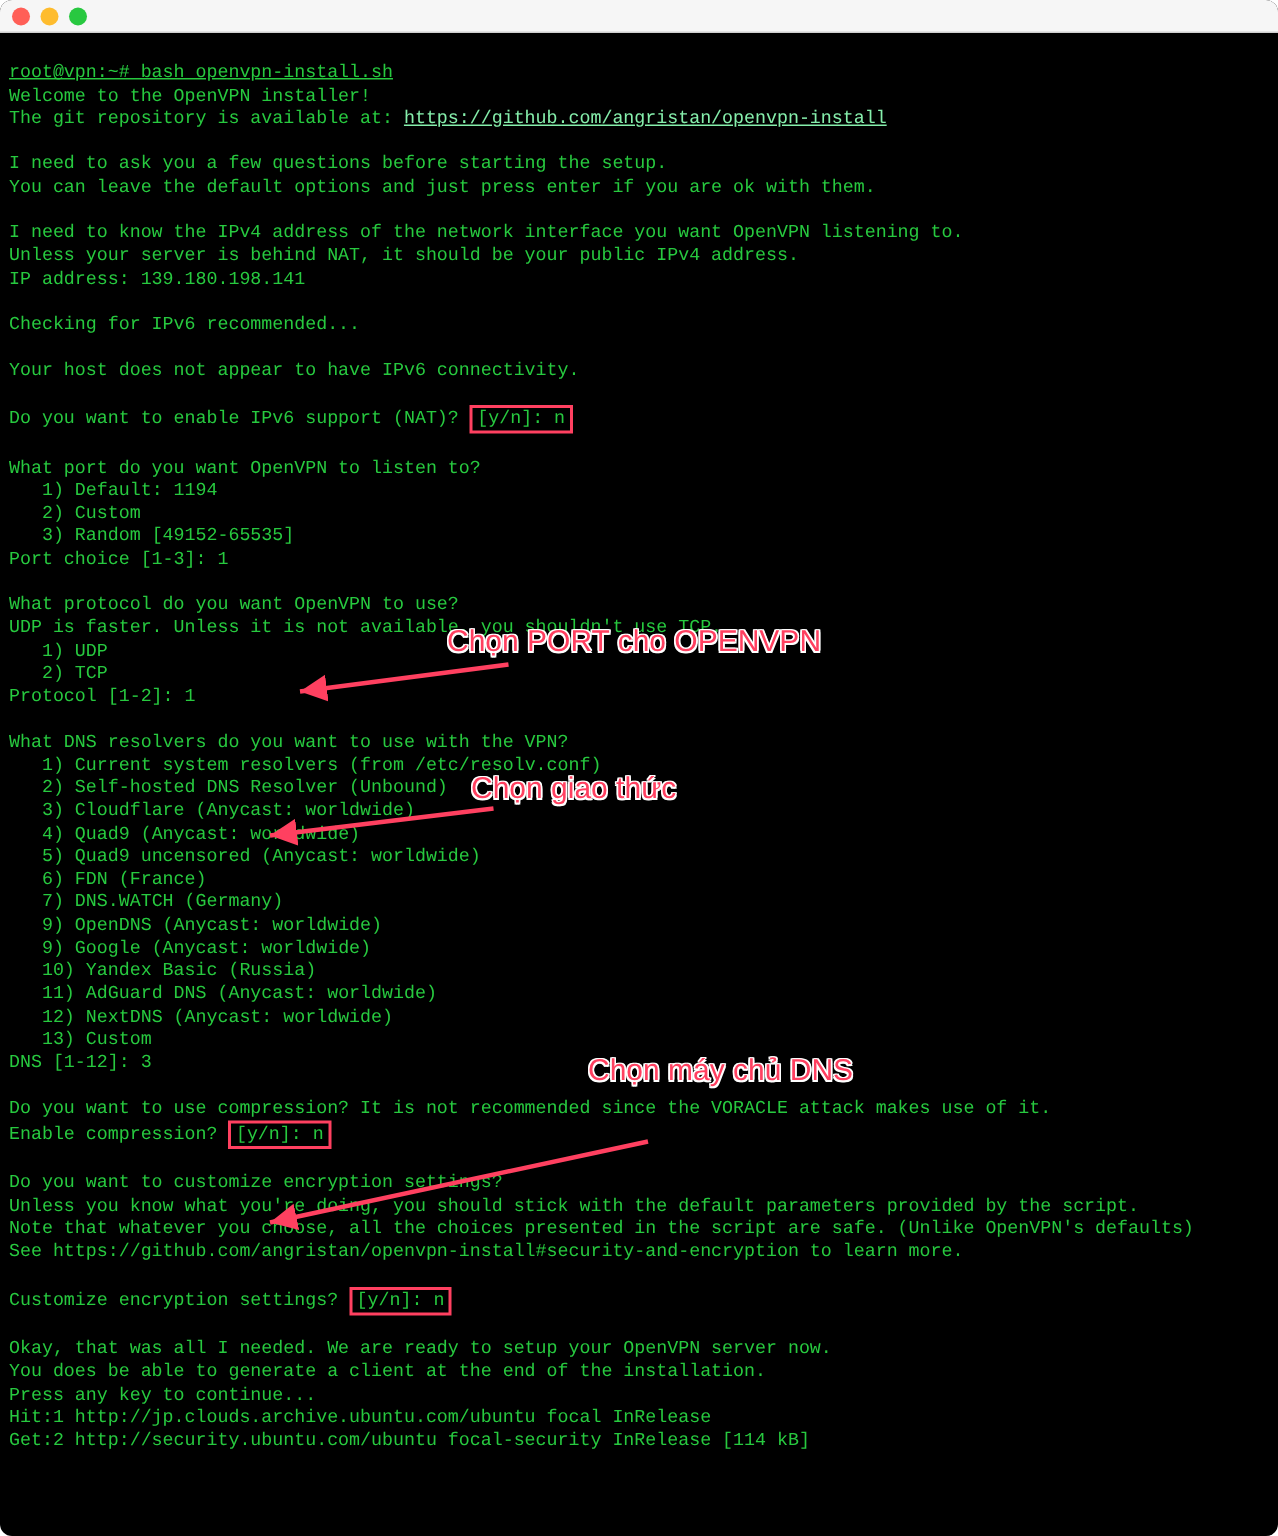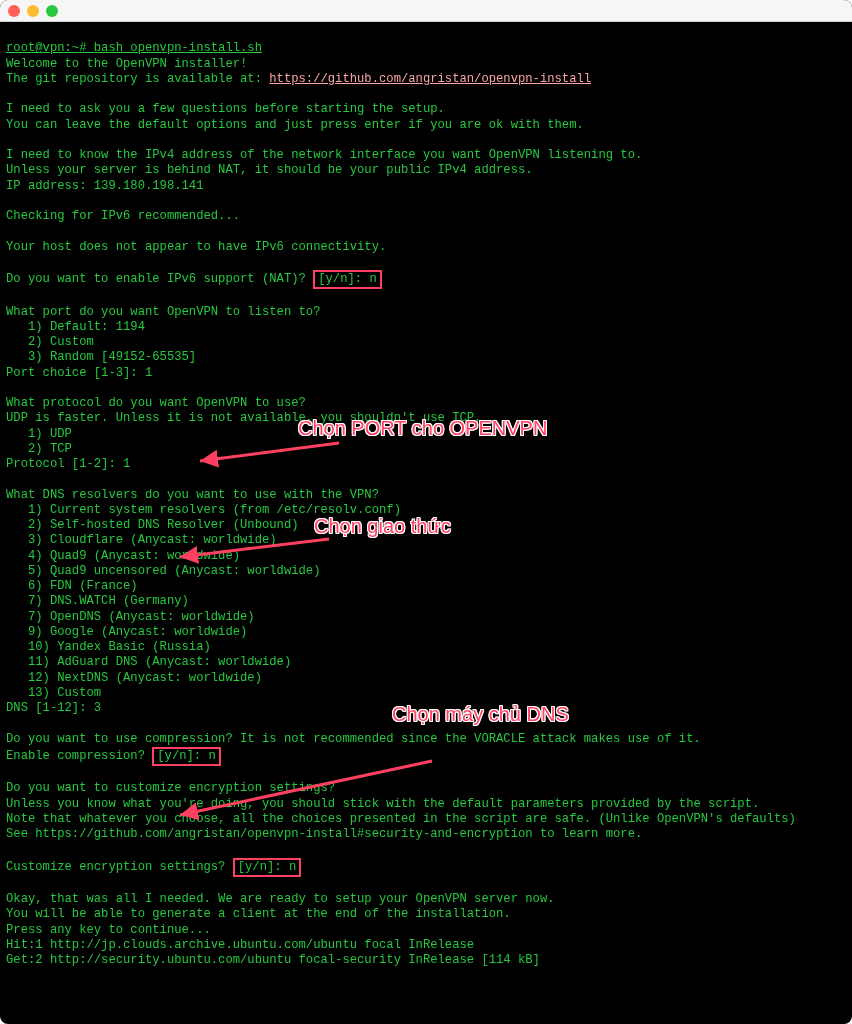--- a/index.html
+++ b/index.html
@@ -32,21 +32,21 @@
   .tb-max    { background: #28c840; }
 
   .term {
     padding: 4px 6px;
     color: #27c93f;
     white-space: pre-wrap;
     position: relative;
     height: calc(100% - 22px);
   }
   .prompt   { color: #27c93f; text-decoration: underline; }
-  .link     { color: #fca5a5; text-decoration: underline; }
+  .link     { color: #86efac; text-decoration: underline; }
   .hlbox {
     border: 2px solid #ff4060;
     padding: 0 3px;
     display: inline-block;
   }
   .annot {
     position: absolute;
     color: #ff4060;
     font-family: Arial, Helvetica, sans-serif;
     font-size: 20px;
@@ -103,40 +103,40 @@
 <span>Protocol [1-2]: 1</span>
 
 <span>What DNS resolvers do you want to use with the VPN?</span>
 <span>   1) Current system resolvers (from /etc/resolv.conf)</span>
 <span>   2) Self-hosted DNS Resolver (Unbound)</span>
 <span>   3) Cloudflare (Anycast: worldwide)</span>
 <span>   4) Quad9 (Anycast: worldwide)</span>
 <span>   5) Quad9 uncensored (Anycast: worldwide)</span>
 <span>   6) FDN (France)</span>
 <span>   7) DNS.WATCH (Germany)</span>
-<span>   7) OpenDNS (Anycast: worldwide)</span>
+<span>   9) OpenDNS (Anycast: worldwide)</span>
 <span>   9) Google (Anycast: worldwide)</span>
 <span>   10) Yandex Basic (Russia)</span>
 <span>   11) AdGuard DNS (Anycast: worldwide)</span>
 <span>   12) NextDNS (Anycast: worldwide)</span>
 <span>   13) Custom</span>
 <span>DNS [1-12]: 3</span>
 
 <span>Do you want to use compression? It is not recommended since the VORACLE attack makes use of it.</span>
 <span><span>Enable compression? </span><span class="hlbox">[y/n]: n</span></span>
 
 <span>Do you want to customize encryption settings?</span>
 <span>Unless you know what you're doing, you should stick with the default parameters provided by the script.</span>
 <span>Note that whatever you choose, all the choices presented in the script are safe. (Unlike OpenVPN's defaults)</span>
 <span>See https://github.com/angristan/openvpn-install#security-and-encryption to learn more.</span>
 
 <span><span>Customize encryption settings? </span><span class="hlbox">[y/n]: n</span></span>
 
 <span>Okay, that was all I needed. We are ready to setup your OpenVPN server now.</span>
-<span>You will be able to generate a client at the end of the installation.</span>
+<span>You does be able to generate a client at the end of the installation.</span>
 <span>Press any key to continue...</span>
 <span>Hit:1 http://jp.clouds.archive.ubuntu.com/ubuntu focal InRelease</span>
 <span>Get:2 http://security.ubuntu.com/ubuntu focal-security InRelease [114 kB]</span>
 
     
     <div class="annot" style="left:298px; top:394px;">Chọn PORT cho OPENVPN</div>
     <div class="annot" style="left:290px; top:492px;padding-left:24px;">Chọn giao thức</div>
     <div class="annot" style="left:392px; top:680px;">Chọn máy chủ DNS</div>
 
     

